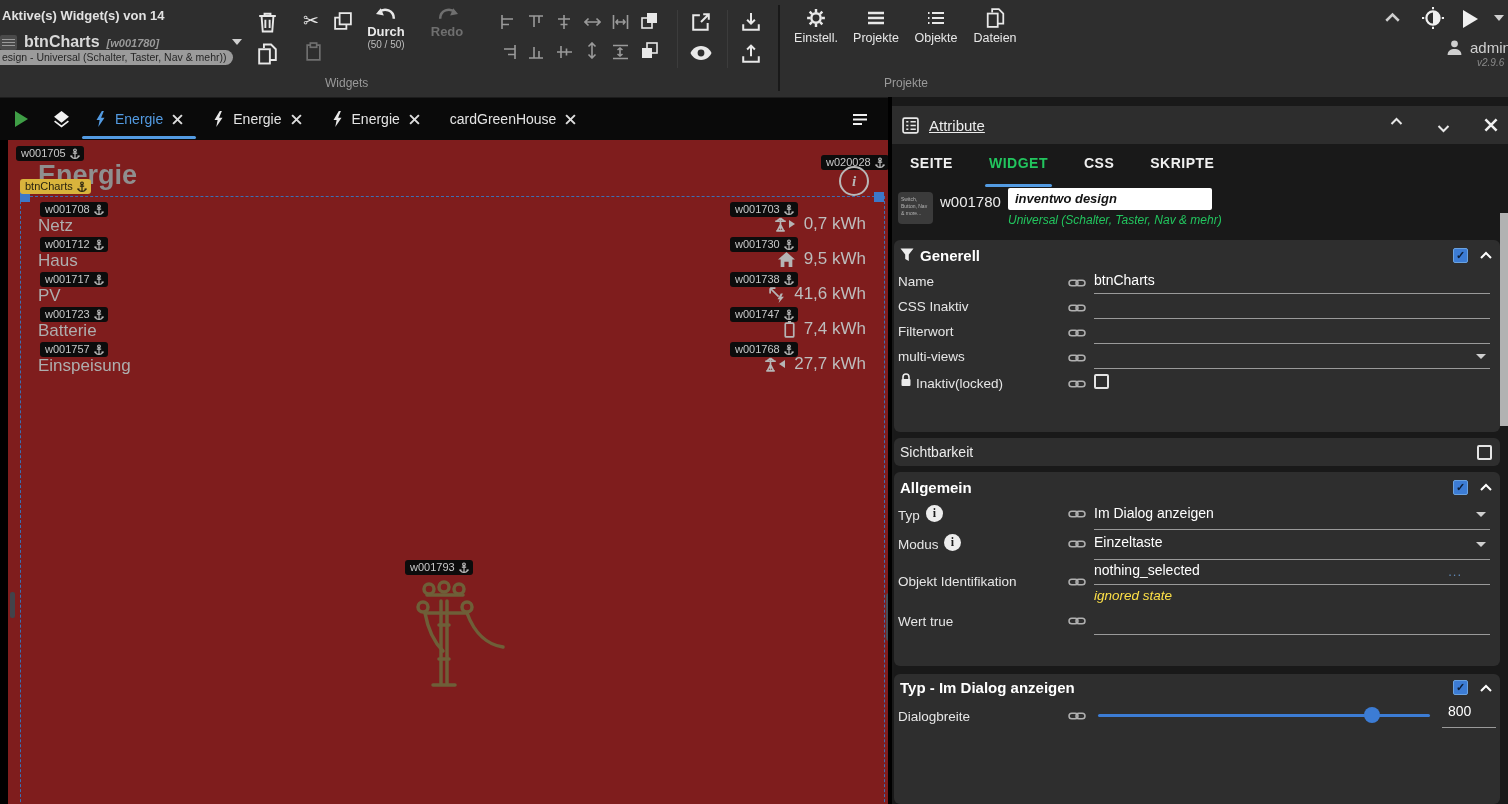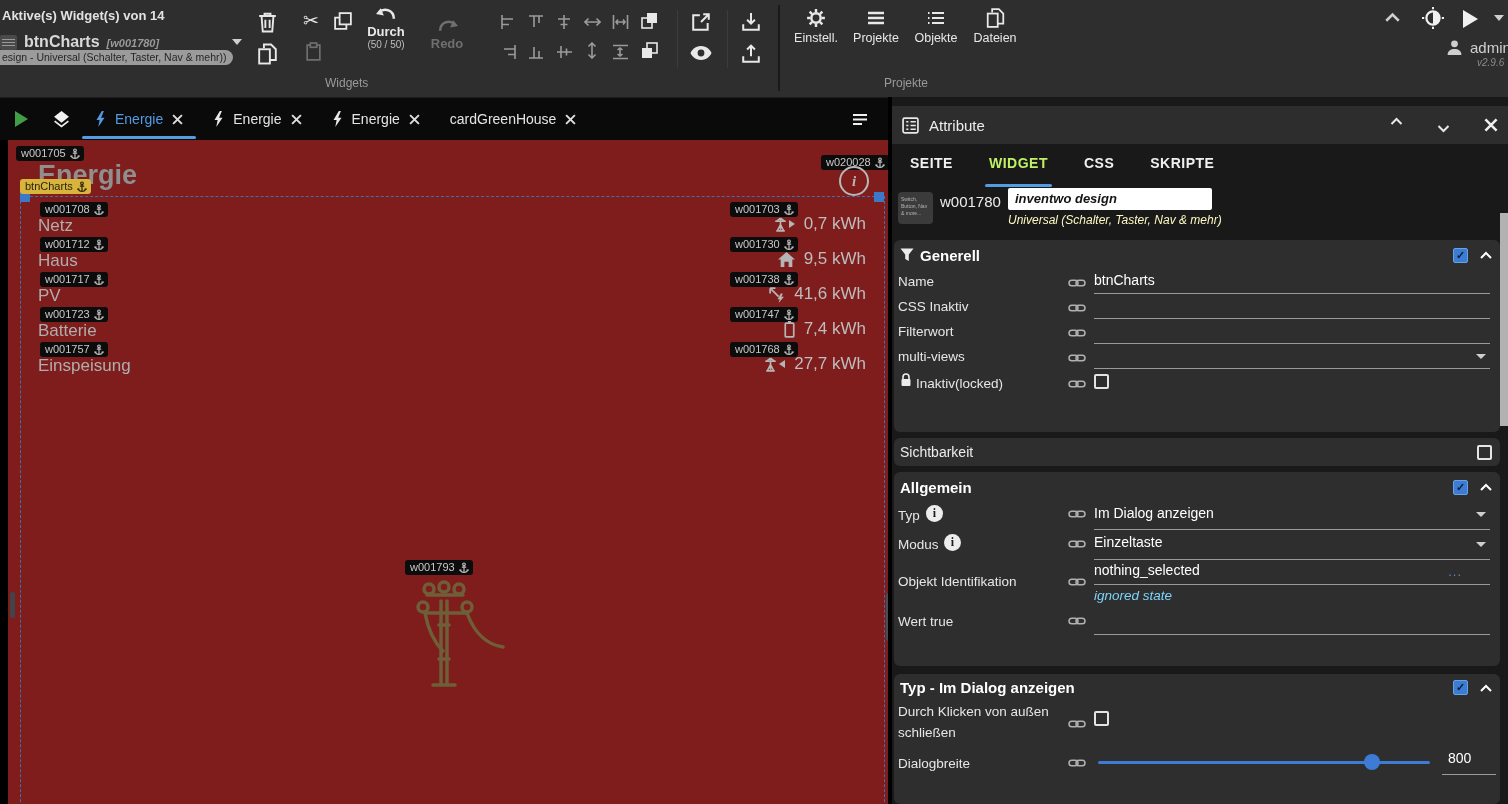--- a/index.html
+++ b/index.html
@@ -67,35 +67,35 @@
   .info-circle{position:absolute;left:831px;top:166px;width:26px;height:26px;border:2.5px solid #b8b8b8;
         border-radius:50%;color:#b8b8b8;display:flex;align-items:center;justify-content:center;
         font-size:15px;font-weight:bold;font-family:"Liberation Serif",serif;font-style:italic;}
   .canvas-scroll{position:absolute;left:878px;top:453px;width:7px;height:48px;background:#4c4c52;border-radius:3px;}
   .left-scroll{position:absolute;left:2px;top:452px;width:5px;height:26px;background:#43434a;border-radius:2px;}
 
   
   .panel{position:absolute;left:892px;top:97px;width:616px;height:707px;background:#191919;}
   .panel-h{position:absolute;left:0;top:9px;width:616px;height:38px;background:#2d2d2d;
         display:flex;align-items:center;padding:0 10px;box-sizing:border-box;gap:10px;}
-  .panel-h .ptitle{font-size:15px;color:#ececec;}
+  .panel-h .ptitle{font-size:15px;color:#ececec;text-decoration:underline;}
   .ptabs{position:absolute;left:18px;top:58px;display:flex;gap:36px;}
   .ptab{font-size:14px;font-weight:bold;letter-spacing:.5px;color:#f0f0f0;cursor:pointer;
         position:relative;padding-bottom:8px;}
-  .ptab.active{color:#bef264;}
+  .ptab.active{color:#22c55e;}
   .ptab.active:after{content:"";position:absolute;left:-4px;right:-4px;bottom:-8px;height:3px;
         background:#539be2;border-radius:2px;}
   .wthumb{position:absolute;left:6px;top:95px;width:35px;height:32px;background:#3b3b3b;border-radius:4px;
         color:#b5b5b5;font-size:5px;line-height:7px;padding:4px 3px;box-sizing:border-box;overflow:hidden;}
   .wid-label{position:absolute;left:48px;top:96px;font-size:15px;color:#ececec;}
   .brand-badge{position:absolute;left:116px;top:91px;width:204px;height:22px;background:#fff;border-radius:2px;
         color:#141414;font-size:13px;font-weight:bold;font-style:italic;line-height:22px;padding-left:7px;
         box-sizing:border-box;}
   .wtype{position:absolute;left:116px;top:116px;width:204px;text-align:center;font-size:12px;
-        font-style:italic;color:#fef9c3;white-space:nowrap;}
+        font-style:italic;color:#22c55e;white-space:nowrap;}
 
   .card{position:absolute;left:2px;width:606px;background:#2e2e2e;border-radius:6px;box-sizing:border-box;}
   .card-h{height:30px;display:flex;align-items:center;gap:6px;padding:0 8px 0 6px;}
   .card-h .ct{font-size:15px;font-weight:bold;color:#fff;}
   .card-h .ct.normal{font-weight:normal;font-size:14px;color:#ececec;text-align:right;}
   .spacer{flex:1;}
   .chk{width:15px;height:15px;border-radius:2px;box-sizing:border-box;cursor:pointer;
        display:flex;align-items:center;justify-content:center;}
   .chk.on{background:#3c7cd4;border:1px solid #6aa2e0;}
   .chk.on:after{content:"\2713";color:#0e2038;font-size:11px;font-weight:bold;}
@@ -106,21 +106,21 @@
   .plink{position:absolute;left:170px;}
   .pvalue{position:absolute;left:196px;font-size:14px;color:#fff;white-space:nowrap;}
   .pline{position:absolute;left:196px;right:2px;height:1px;background:#9a9a9a;bottom:1px;}
   .pcaret{position:absolute;right:6px;border-left:5px solid transparent;border-right:5px solid transparent;
         border-top:5px solid #cfcfcf;}
   .pcheck{position:absolute;left:196px;}
   .info-i{width:17px;height:17px;border-radius:50%;background:#ededed;display:inline-flex;align-items:center;
         justify-content:center;position:absolute;}
   .info-i:after{content:"i";color:#1d1d1d;font-size:12px;font-weight:bold;font-family:"Liberation Serif",serif;}
   .dots{position:absolute;right:30px;color:#5f87b3;font-size:13px;letter-spacing:1px;}
-  .substate{position:absolute;left:196px;font-size:13.5px;font-style:italic;color:#7dd3fc;}
+  .substate{position:absolute;left:196px;font-size:13.5px;font-style:italic;color:#fde047;}
   .slider-track{position:absolute;left:200px;width:332px;height:3px;background:#3c7cd4;border-radius:2px;}
   .slider-thumb{position:absolute;width:16px;height:16px;border-radius:50%;background:#3c7cd4;cursor:pointer;}
   .sval{position:absolute;left:550px;font-size:14px;color:#fff;}
   .sline{position:absolute;left:544px;width:54px;height:1px;background:#9a9a9a;}
   .right-scroll{position:absolute;left:1500px;top:213px;width:8px;height:213px;background:#b2b2b2;}
   .gap-col{position:absolute;left:888px;top:97px;width:4px;height:707px;background:#000;}
 </style>
 </head>
 <body>
 
@@ -287,21 +287,21 @@
       </svg>
     </div>
 
   <div class="undo-box" style="left:362px;top:8px;width:48px">
     <svg width="21" height="15" color="#e8e8e8" style="margin:0 auto">
         <use href="#i-undo"></use>
       </svg>
     <div class="t">Durch</div>
     <div class="c">(50 / 50)</div>
   </div>
-  <div class="undo-box disabled" style="left:423px;top:20px;width:48px">
+  <div class="undo-box disabled" style="left:423px;top:8px;width:48px">
     <svg width="21" height="15" color="#6f6f6f" style="margin:0 auto">
         <use href="#i-redo"></use>
       </svg>
     <div class="t">Redo</div>
   </div>
 
   <div class="tgroup-label" style="left:325px;top:76px">Widgets</div>
 
   <div class="tbtn" style="left:500px;top:14px">
     <svg width="17" height="16" stroke="#9a9a9a" stroke-width="1.6" fill="none">
@@ -801,28 +801,20 @@
 
   <div class="card" style="top:577px;height:130px">
     <div class="card-h" style="height:27px">
       <span class="ct">Typ - Im Dialog anzeigen</span>
       <span class="spacer"></span>
       <span class="chk on"></span>
       <svg class="chev-up" color="#fff" style="margin-left:6px">
           <use href="#i-chev"></use>
         </svg>
     </div>
-    <div class="prow" style="height:47px">
-      <span class="plabel" style="top:3px">Durch Klicken von außen</span>
-      <span class="plabel" style="top:24px">schließen</span>
-      <svg class="plink" style="top:18px" width="18" height="10" color="#b0b0b0">
-          <use href="#i-link"></use>
-        </svg>
-      <span class="chk off pcheck" style="top:10px"></span>
-    </div>
     <div class="prow" style="height:32px">
       <span class="plabel" style="top:8px">Dialogbreite</span>
       <svg class="plink" style="top:10px" width="18" height="10" color="#b0b0b0">
           <use href="#i-link"></use>
         </svg>
       <span class="slider-track" style="top:13px"></span>
       <span class="slider-thumb" style="left:466px;top:6px"></span>
       <span class="sval" style="top:2px">800</span>
       <span class="sline" style="top:26px"></span>
     </div>

